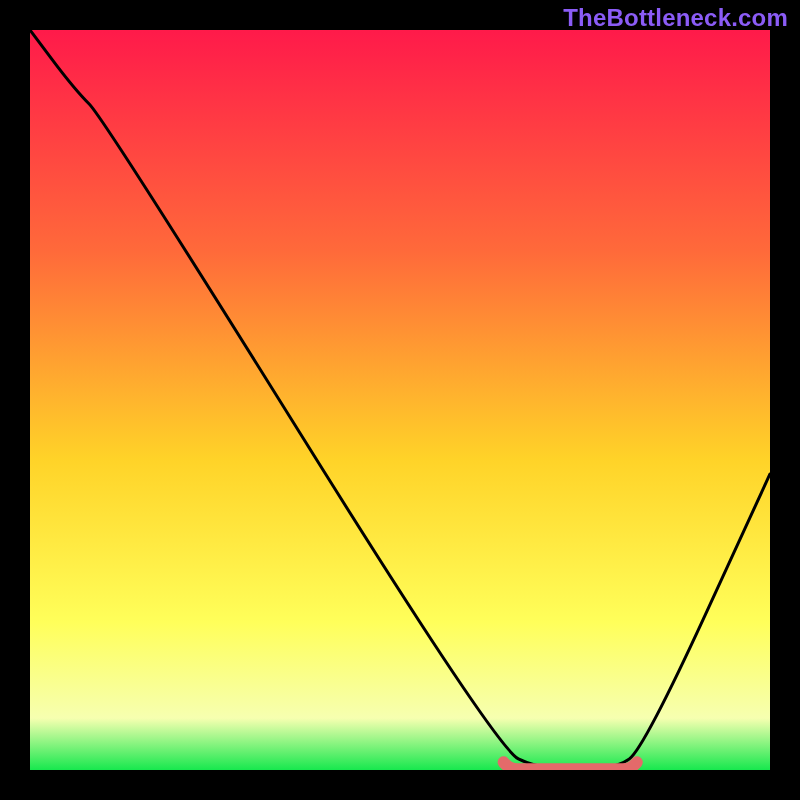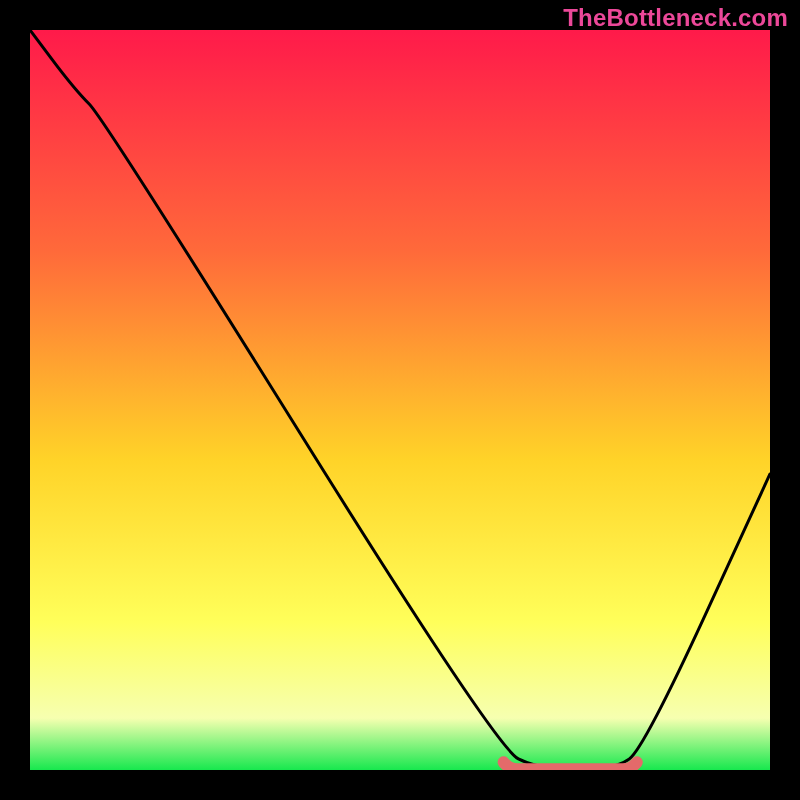--- a/index.html
+++ b/index.html
@@ -26,21 +26,21 @@
     height: 740px;
     overflow: hidden;
   }
   .watermark {
     position: absolute;
     top: 4px;
     right: 12px;
     font-family: Arial, Helvetica, sans-serif;
     font-size: 24px;
     font-weight: 600;
-    color: #ec4899;
+    color: #8b5cf6;
     letter-spacing: 0.2px;
   }
   svg {
     display: block;
   }
 </style>
 </head>
 <body>
 
 <div class="frame">

